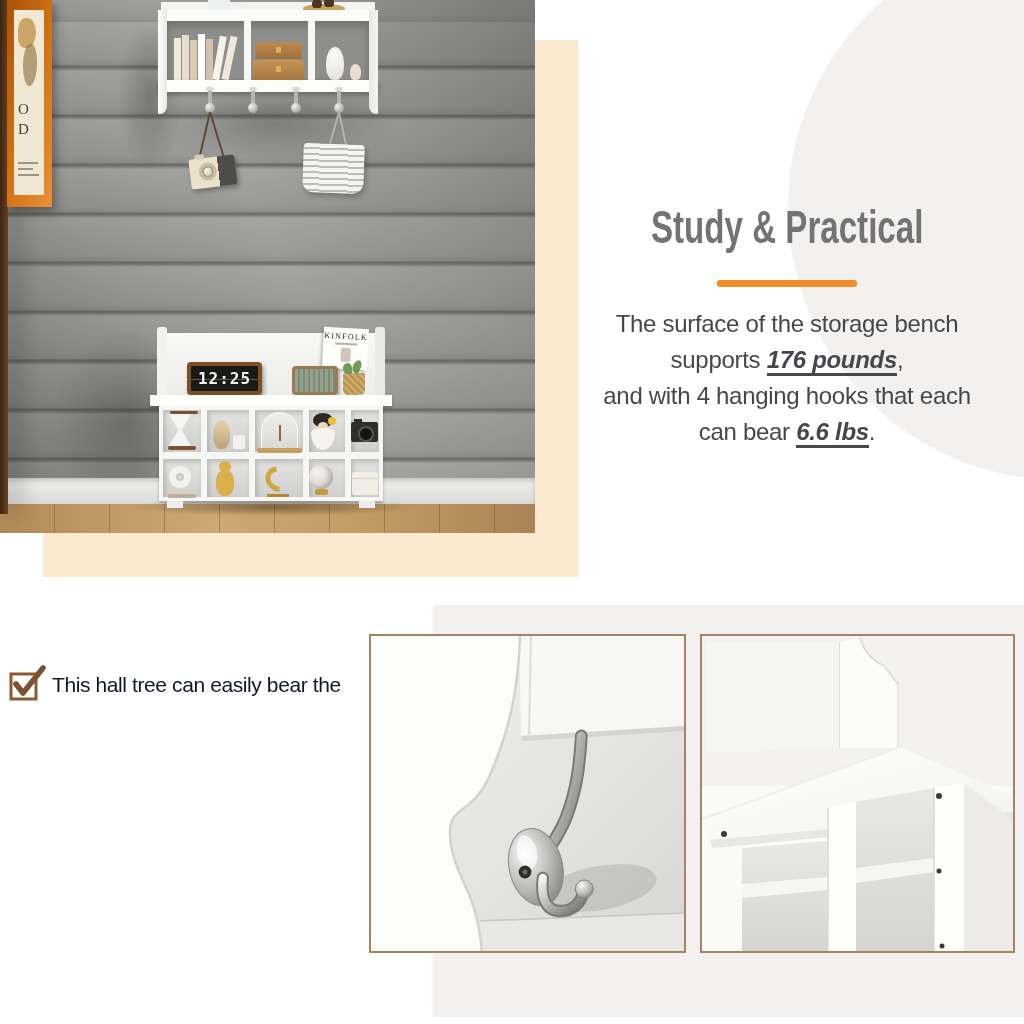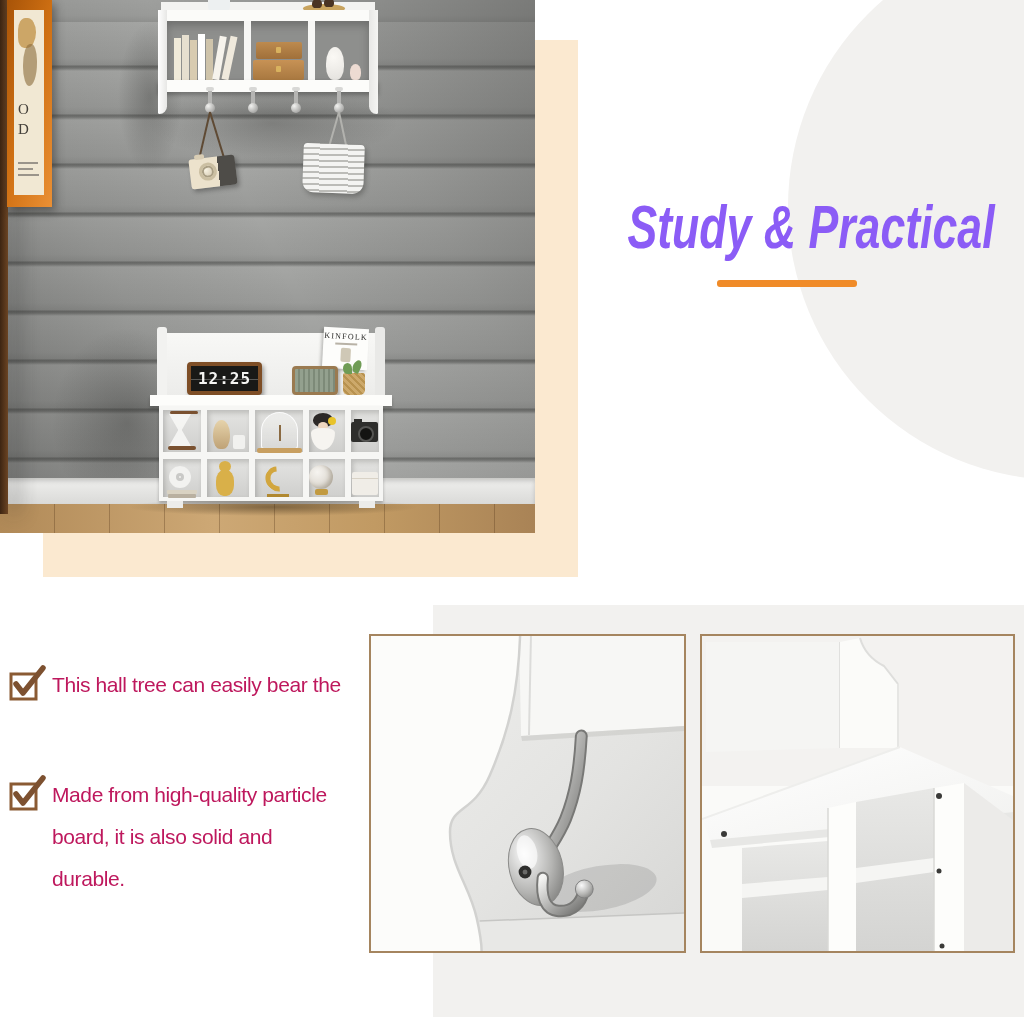--- a/index.html
+++ b/index.html
@@ -135,28 +135,28 @@
     border-top-color:transparent;border-right-color:transparent;transform:rotate(40deg);}
   .dolphin-base{position:absolute;left:108px;top:167px;width:22px;height:3px;background:#b08830;}
   .globe{position:absolute;left:150px;top:138px;width:24px;height:24px;border-radius:50%;
     background:radial-gradient(circle at 35% 30%,#f6f4f0,#cfc9bf);box-shadow:inset -3px -2px 4px rgba(120,110,90,.4);}
   .globe-base{position:absolute;left:156px;top:162px;width:13px;height:6px;background:#c29a40;border-radius:2px;}
   .boxw{position:absolute;left:193px;top:145px;width:26px;height:23px;background:#f0ede7;border-radius:2px;}
   .boxw::before{content:"";position:absolute;left:0;top:6px;width:100%;height:1px;background:#d8d2c6;}
 
   
   .hero-copy{position:absolute;left:556px;top:198px;width:462px;text-align:center;}
-  .headline{font-weight:bold;font-size:62px;line-height:58px;color:#8b5cf6;white-space:nowrap;font-style:italic;}
+  .headline{font-weight:bold;font-size:46px;line-height:58px;color:#737373;white-space:nowrap;}
   .headline .squeeze{display:inline-block;transform:scaleX(.72);transform-origin:center;}
   .divider{width:140px;height:7px;border-radius:3px;margin:24px auto 0;}
   .para{margin-top:19px;font-size:24px;line-height:36px;letter-spacing:-.3px;color:#45474b;}
   .para .em{font-weight:bold;font-style:italic;border-bottom:3px solid #45474a;padding-bottom:0px;}
   .check-item{position:absolute;left:8px;padding-left:44px;}
   .check-item .cb{position:absolute;left:0;top:0;width:40px;height:40px;}
-  .check-line{font-size:21px;line-height:42px;letter-spacing:-.4px;color:#be185d;white-space:nowrap;}
+  .check-line{font-size:21px;line-height:42px;letter-spacing:-.4px;color:#0f172a;white-space:nowrap;}
 
   
   .closeup{position:absolute;top:634px;height:319px;background:#ffffff;border:2px solid #a5855f;}
   .closeup.hookp{left:369px;width:317px;}
   .closeup.benchp{left:700px;width:315px;}
   .closeup svg{display:block;width:100%;height:100%;}
 </style>
 </head>
 <body>
 
@@ -301,37 +301,34 @@
       <div class="b-feet" style="left:10px;"></div>
       <div class="b-feet" style="right:10px;"></div>
     </div>
   </div>
 
   <div class="hero-copy">
     <div class="headline">
       <span class="squeeze">Study &amp; Practical</span>
     </div>
     <div class="divider" style="background:#F08B28;"></div>
+    <div class="para">
+      <span>The surface of the storage bench</span><br>
+      <span>supports </span><span class="em">176 pounds</span><span>,</span><br>
+      <span>and with 4 hanging hooks that each</span><br>
+      <span>can bear </span><span class="em">6.6 lbs</span><span>.</span>
+    </div>
   </div>
 
   <div class="check-item" style="top:664px;">
     <svg class="cb" viewBox="0 0 40 40">
       <rect x="3" y="10" width="25" height="25" fill="none" stroke="#8A5A33" stroke-width="3"></rect>
       <polyline points="8,20 15,29 35,4" fill="none" stroke="#7D5130" stroke-width="5.5" stroke-linecap="round" stroke-linejoin="round"></polyline>
     </svg>
     <div class="check-line">This hall tree can easily bear the</div>
-  </div>
-  <div class="check-item" style="top:774px;">
-    <svg class="cb" viewBox="0 0 40 40">
-      <rect x="3" y="10" width="25" height="25" fill="none" stroke="#8A5A33" stroke-width="3"></rect>
-      <polyline points="8,20 15,29 35,4" fill="none" stroke="#7D5130" stroke-width="5.5" stroke-linecap="round" stroke-linejoin="round"></polyline>
-    </svg>
-    <div class="check-line">Made from high-quality particle</div>
-    <div class="check-line">board, it is also solid and</div>
-    <div class="check-line">durable.</div>
   </div>
 
   <div class="closeup hookp">
     <svg viewBox="0 0 317 315" preserveAspectRatio="none">
       <defs>
         <linearGradient id="bgG" x1="0" y1="0" x2="1" y2="1">
           <stop offset="0" stop-color="#f0f0ee"></stop>
             <stop offset=".6" stop-color="#e3e3e1"></stop>
             <stop offset="1" stop-color="#d6d6d4"></stop>
         </linearGradient>

